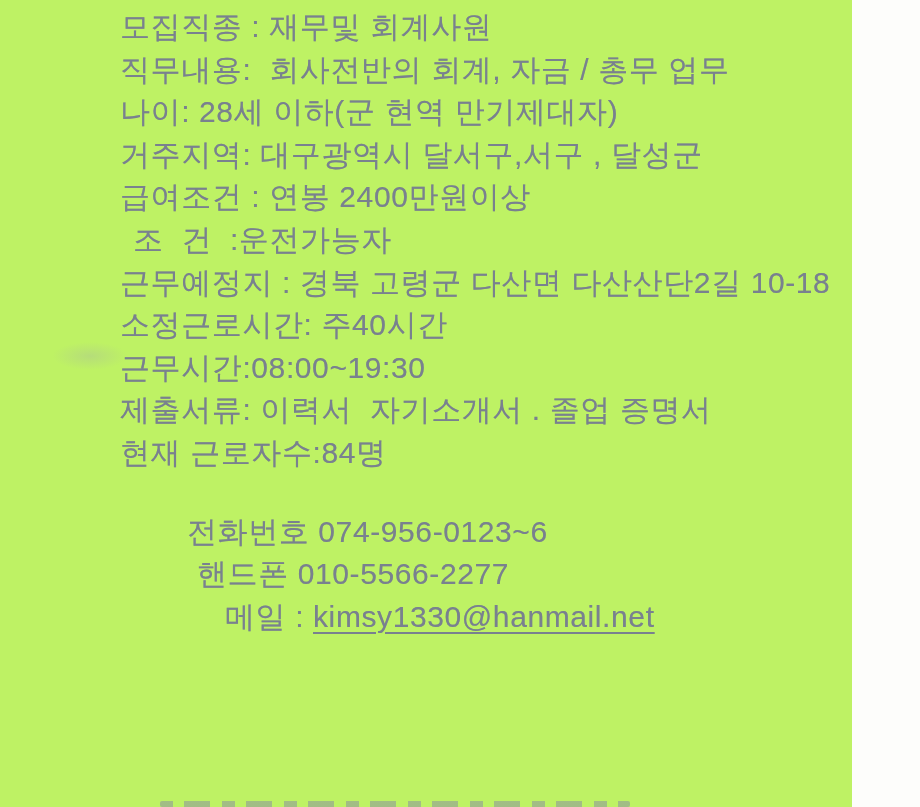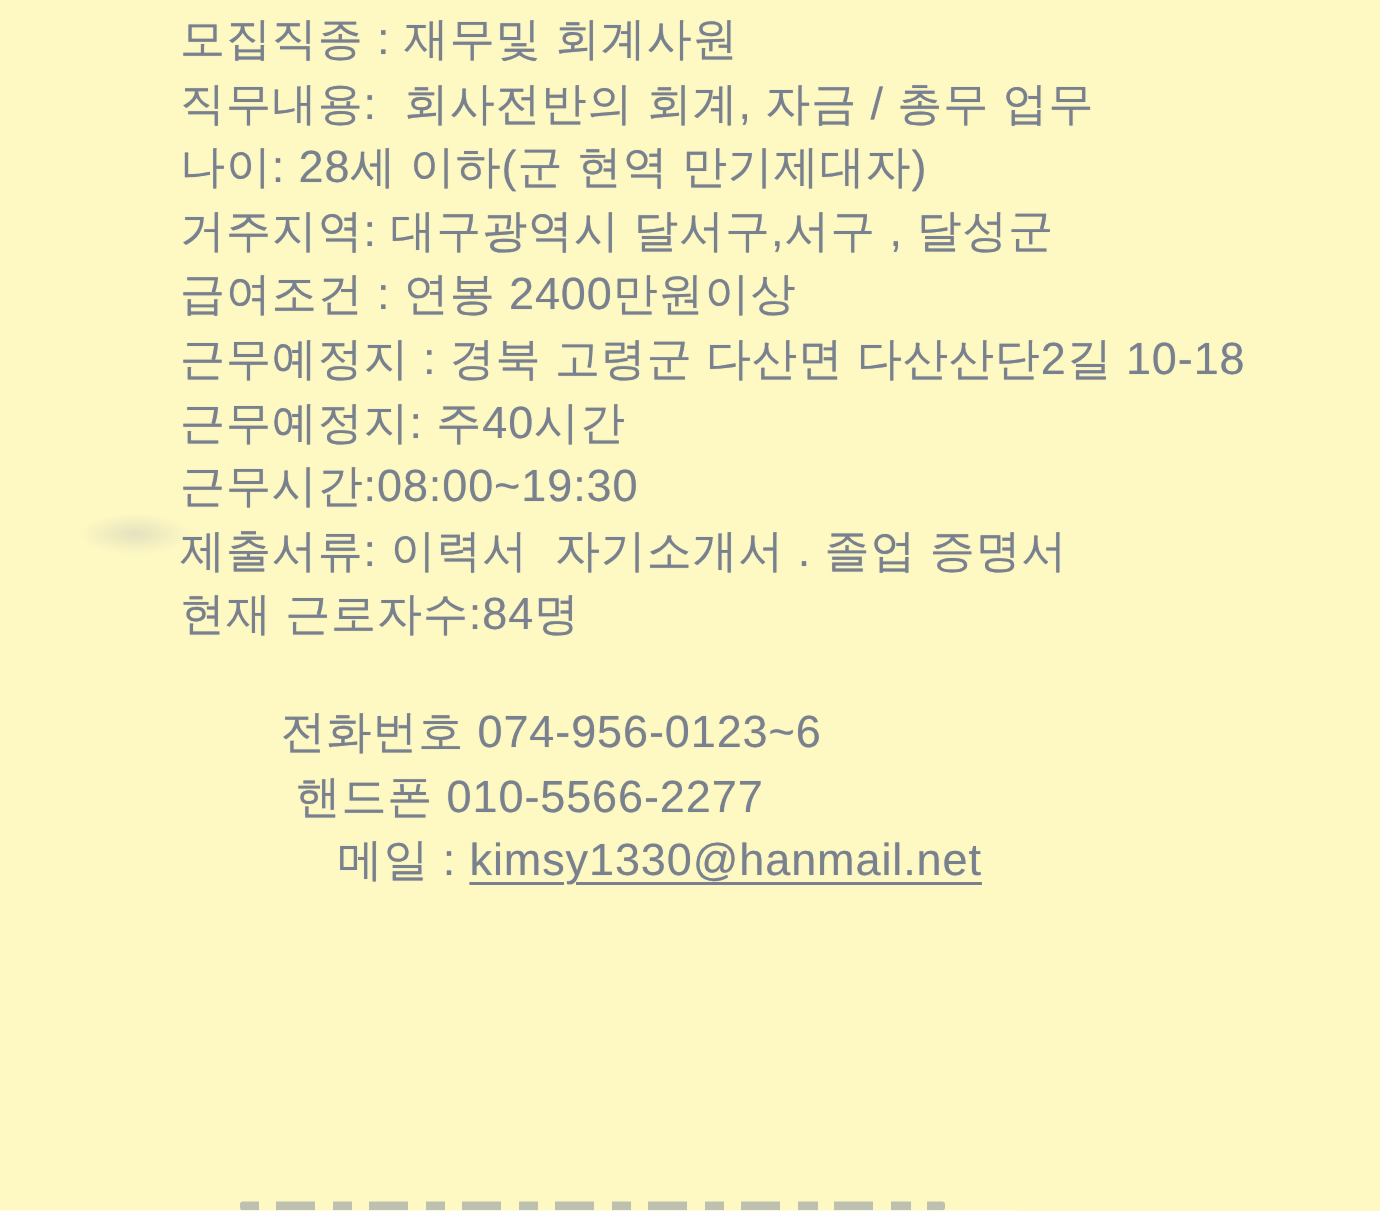--- a/index.html
+++ b/index.html
@@ -2,24 +2,24 @@
 <html><head>
 <meta charset="utf-8">
 <style>
   html, body {
     margin: 0;
     padding: 0;
     background: #fdfdfb;
   }
   .page {
     position: relative;
-    width: 920px;
+    width: 852px;
     height: 807px;
     overflow: hidden;
-    background: #fef9c3;
+    background: #bef264;
     font-family: "Liberation Sans", "DejaVu Sans", sans-serif;
     color: #79818f;
     font-size: 30px;
     -webkit-font-smoothing: antialiased;
   }
   .content {
     position: absolute;
     top: 6px;
     left: 120px;
     right: 0;
@@ -78,22 +78,23 @@
 
 <div class="page">
   <div class="smudge"></div>
 
   <div class="content">
     <div class="line">모집직종 : 재무및 회계사원</div>
     <div class="line">직무내용:  회사전반의 회계, 자금 / 총무 업무</div>
     <div class="line">나이: 28세 이하(군 현역 만기제대자)</div>
     <div class="line">거주지역: 대구광역시 달서구,서구 , 달성군</div>
     <div class="line">급여조건 : 연봉 2400만원이상</div>
+    <div class="line ind-cond">조  건  :운전가능자</div>
     <div class="line">근무예정지 : 경북 고령군 다산면 다산산단2길 10-18</div>
-    <div class="line">근무예정지: 주40시간</div>
+    <div class="line">소정근로시간: 주40시간</div>
     <div class="line">근무시간:08:00~19:30</div>
     <div class="line">제출서류: 이력서  자기소개서 . 졸업 증명서</div>
     <div class="line">현재 근로자수:84명</div>
 
     <div class="gap"></div>
 
     <div class="line ind-phone">전화번호 074-956-0123~6</div>
     <div class="line ind-mobile">핸드폰 010-5566-2277</div>
     <div class="line ind-email"><span>메일 : </span><a href="#" class="email-link">kimsy1330@hanmail.net</a></div>
   </div>

